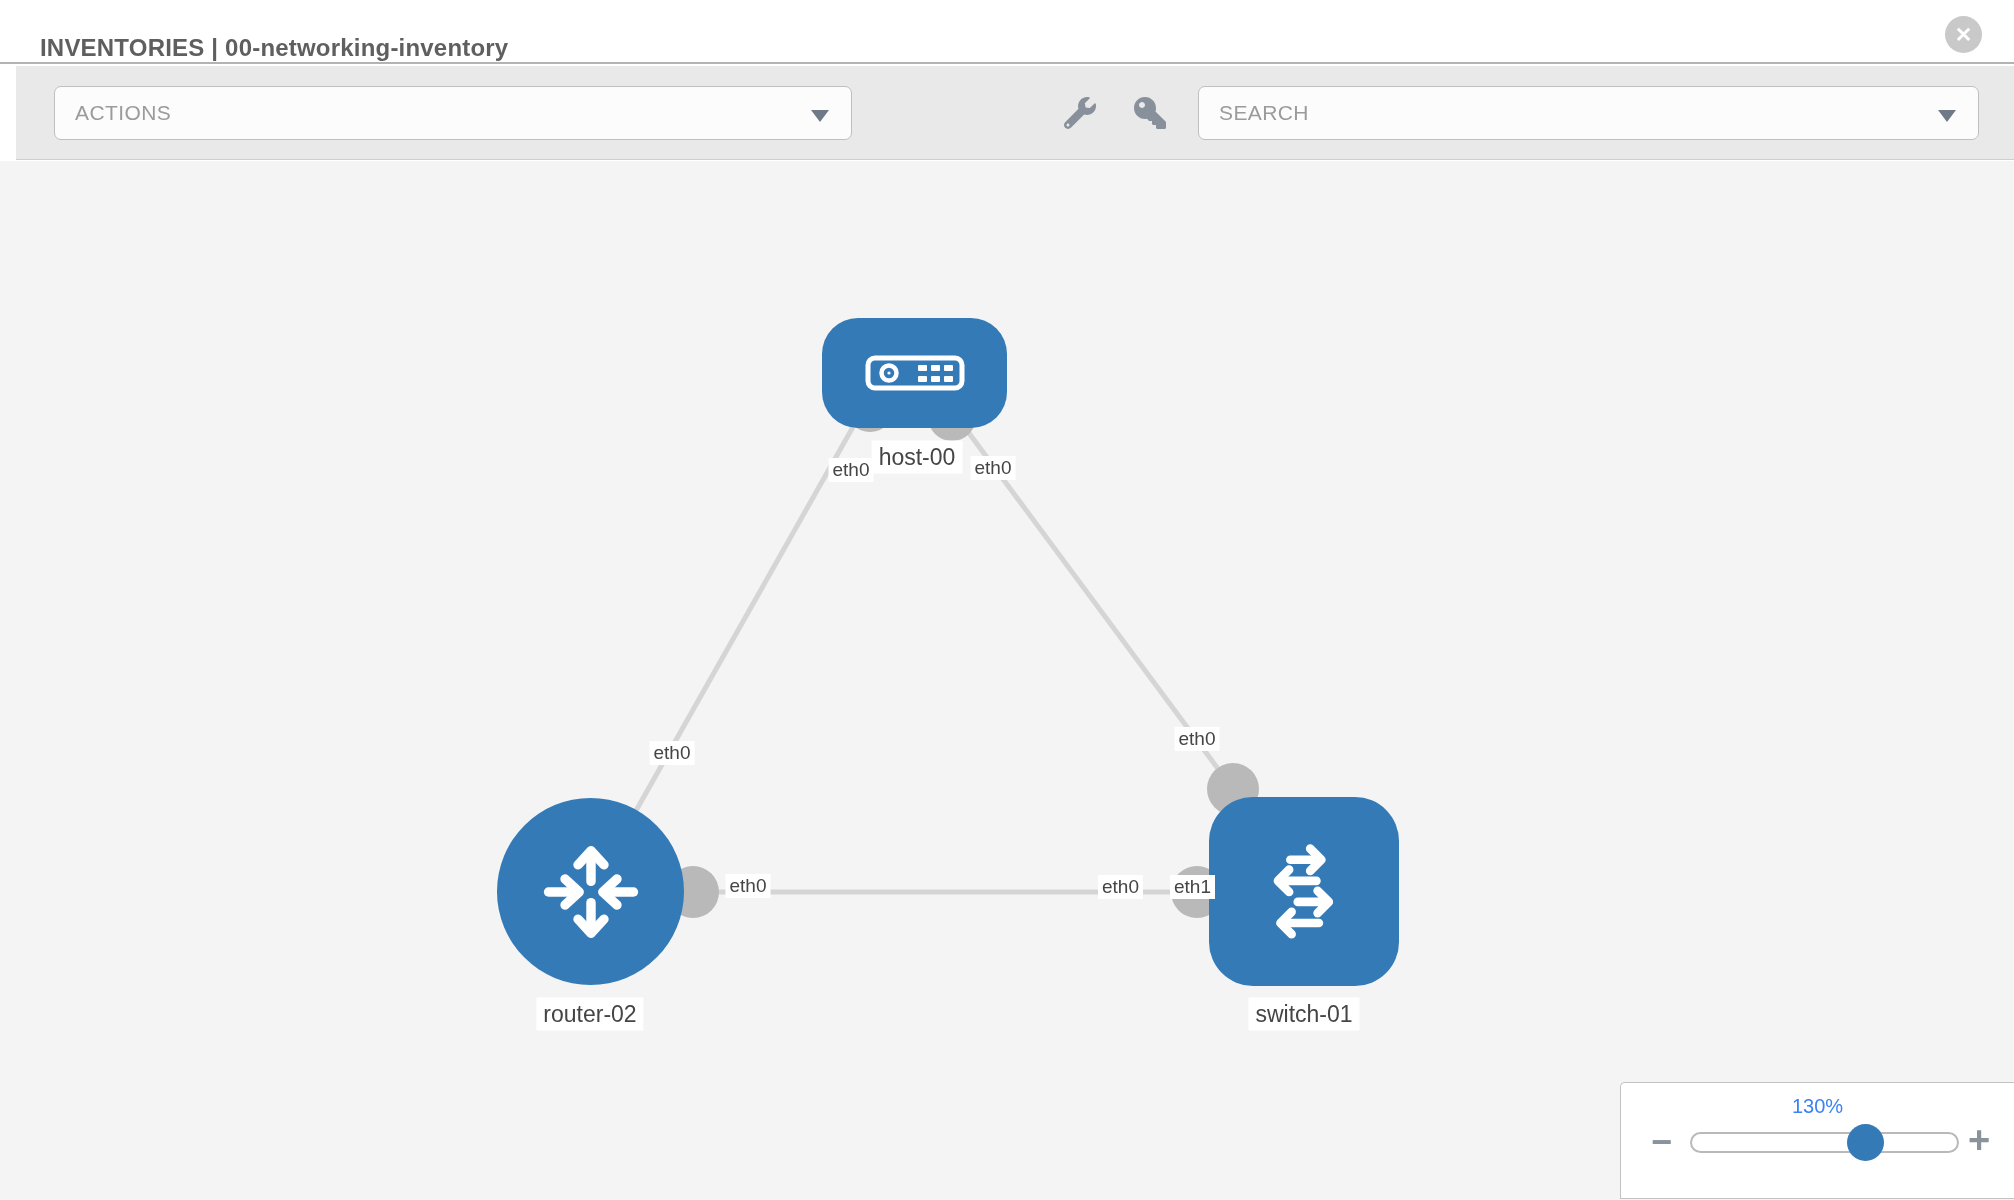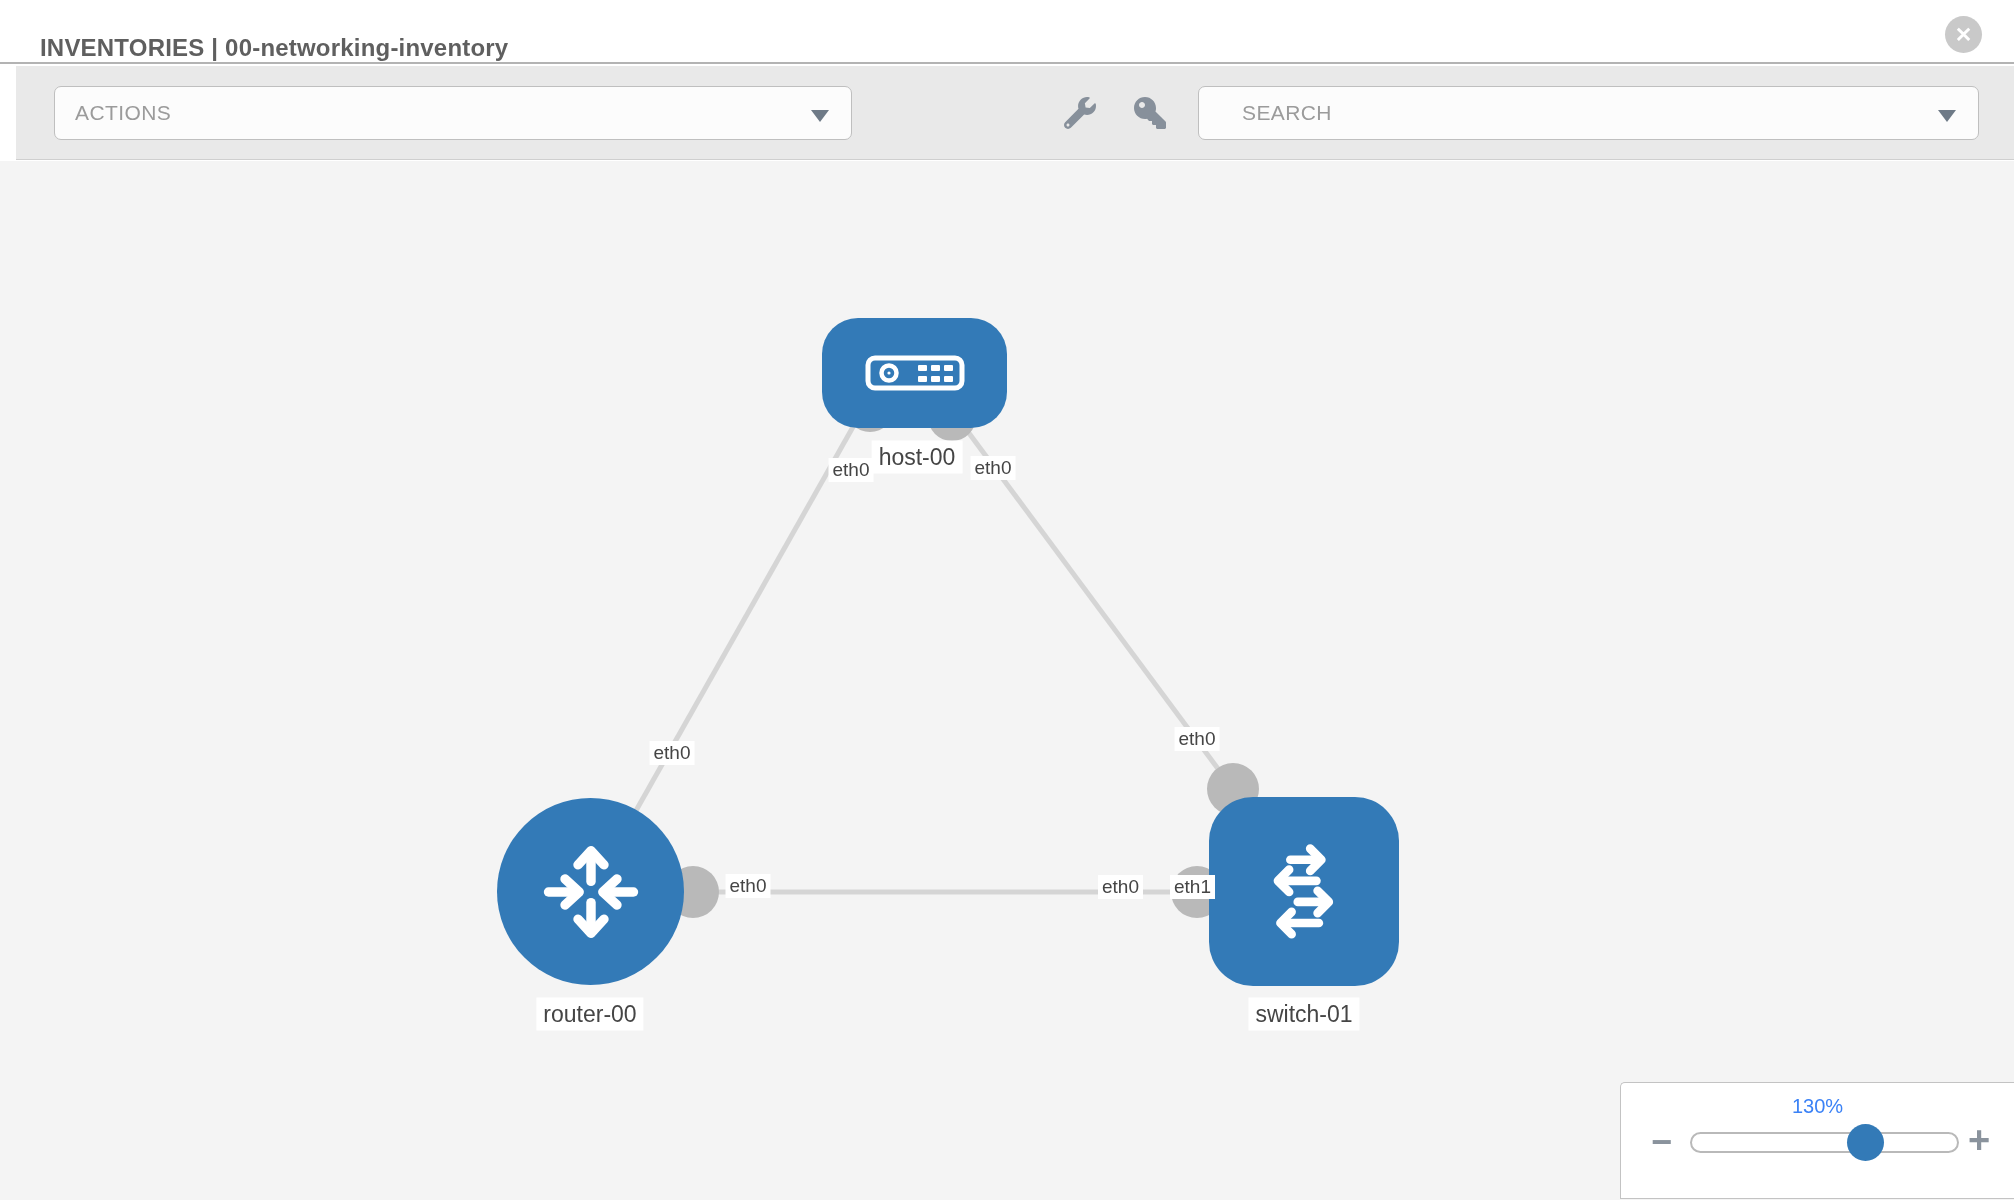--- a/index.html
+++ b/index.html
@@ -34,21 +34,21 @@
     display:flex; align-items:center;
     font-size:21px; color:#9b9b9b; letter-spacing:0.4px;
   }
   .select .select-label { padding-left:20px; }
   .select .caret {
     position:absolute; right:22px; top:23px; width:0; height:0;
     border-left:9px solid transparent; border-right:9px solid transparent;
     border-top:12px solid #6e7a87;
   }
   .select-actions { left:38px; width:798px; }
-  .select-search  { left:1182px; width:781px;padding-left:23px; }
+  .select-search  { left:1182px; width:781px; }
   .tool-icon { position:absolute; top:31px; width:32px; height:32px; cursor:pointer; }
   .tool-icon svg { width:100%; height:100%; fill:#87909b; }
   .icon-wrench { left:1048px; }
   .icon-key { left:1118px; }
 
   
   .canvas {
     position:absolute; left:0; top:161px; width:2014px; height:1039px;
     background:#f4f4f4; overflow:hidden;text-decoration:underline;
   }
@@ -181,21 +181,21 @@
   </div>
 
   <div class="chip chip-port" style="left:851px; top:309px;">eth0</div>
   <div class="chip chip-node" style="left:917px; top:296px;text-align:center;">host-00</div>
   <div class="chip chip-port" style="left:993px; top:307px;">eth0</div>
   <div class="chip chip-port" style="left:672px; top:592px;">eth0</div>
   <div class="chip chip-port" style="left:1197px; top:578px;">eth0</div>
   <div class="chip chip-port" style="left:748px; top:725px;">eth0</div>
   <div class="chip chip-port chip-left" style="left:1098px; top:726px;">eth0</div>
   <div class="chip chip-port chip-left" style="left:1170px; top:726px;text-align:center;">eth1</div>
-  <div class="chip chip-node" style="left:590px; top:853px;">router-00</div>
+  <div class="chip chip-node" style="left:590px; top:853px;">router-02</div>
   <div class="chip chip-node" style="left:1304px; top:853px;">switch-01</div>
 
   <div class="zoom-panel">
     <div class="zoom-level">130%</div>
     <div class="zoom-minus">−</div>
     <div class="zoom-track">
       <div class="zoom-thumb"></div>
     </div>
     <div class="zoom-plus">+</div>
   </div>

